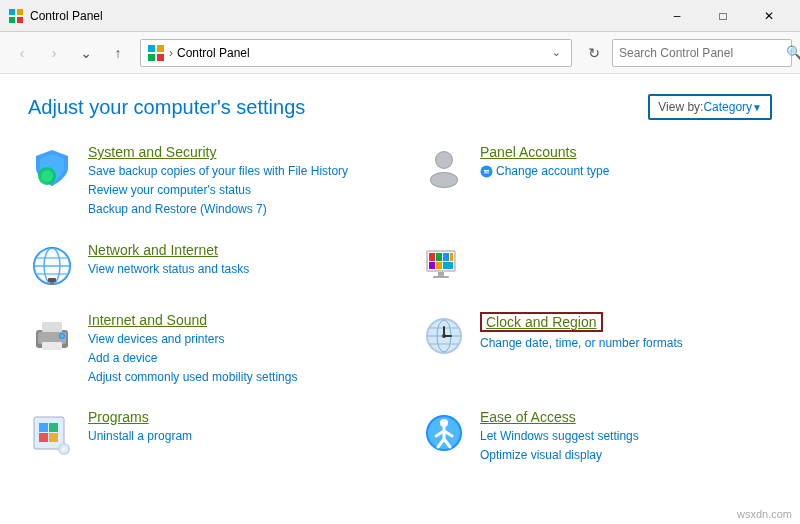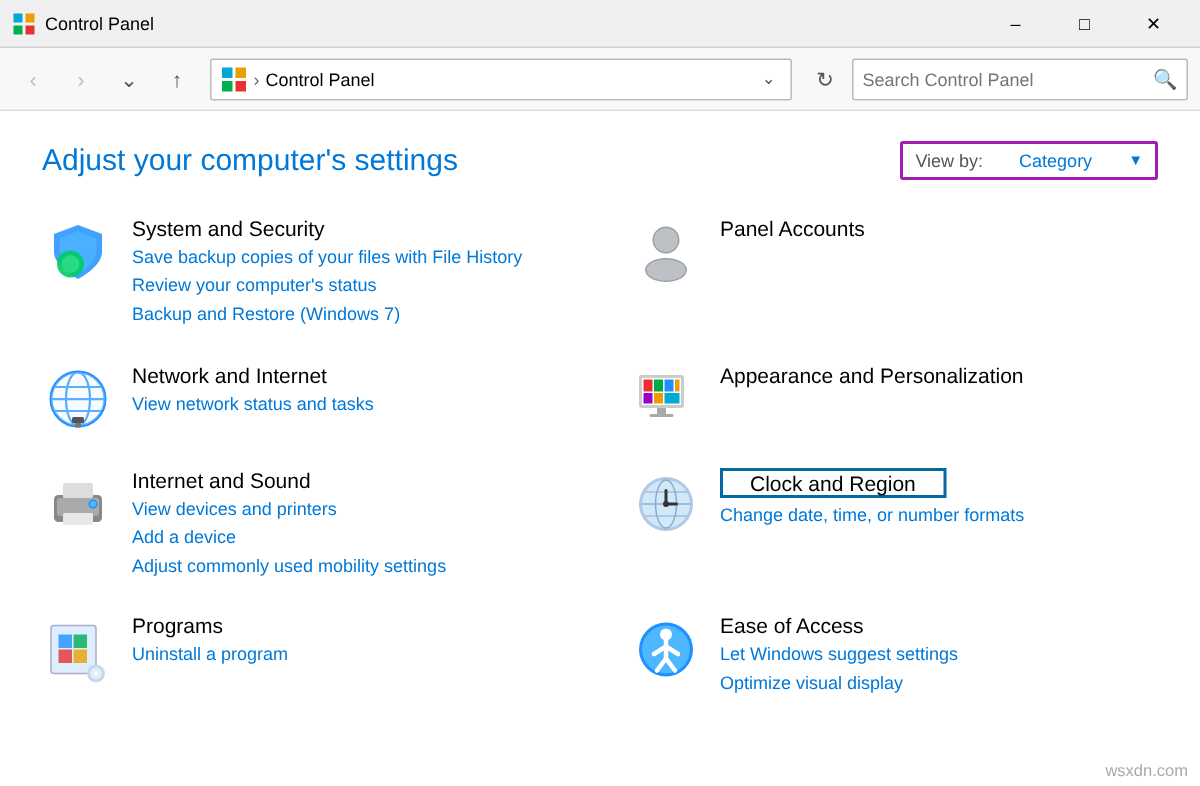--- a/index.html
+++ b/index.html
@@ -107,21 +107,21 @@
       align-items: center;
       justify-content: center;
       border: none;
       background: transparent;
       color: #555;
       font-size: 14px;
       cursor: pointer;
       border-radius: 2px;
     }
     .search-box {
-      width: 224px;
+      width: 180px;
       height: 28px;
       border: 1px solid #bbb;
       background: #fff;
       display: flex;
       align-items: center;
       padding: 0 6px;
       border-radius: 2px;
       gap: 12px;
     }
     .search-input {
@@ -154,22 +154,22 @@
       margin-bottom: 24px;
     }
     .page-title {
       font-size: 20px;
       color: #0078d7;
       font-weight: 400;
     }
     .view-by {
       display: flex;
       align-items: center;
-      gap: 24px;
-      border: 2px solid #a21caf;
+      gap: 0;
+      border: 2px solid #0369a1;
       padding: 4px 8px;
       border-radius: 2px;
       cursor: pointer;
     }
     .view-by-label {
       font-size: 12px;
       color: #555;
     }
     .view-by-value {
       font-size: 12px;
@@ -197,27 +197,28 @@
       width: 48px;
       height: 48px;
       flex-shrink: 0;
       display: flex;
       align-items: center;
       justify-content: center;
     }
     .cat-content {}
     .cat-title {
       font-size: 14px;
-      color: #000000;
+      color: #4d7c0f;
       cursor: pointer;
       margin-bottom: 2px;
+      text-decoration: underline;
     }
     .cat-title.highlighted {
-      border: 2px solid #0369a1;
-      padding: 0 18px;
+      border: 2px solid #7f1d1d;
+      padding: 0 4px;
       display: inline-block;
       text-align: center;
     }
     .cat-link {
       display: block;
       font-size: 12px;
       color: #0078d7;
       cursor: pointer;
       line-height: 1.6;
     }
@@ -313,20 +314,30 @@
       <div class="cat-icon">
         <svg width="44" height="44" viewBox="0 0 44 44">
           <circle cx="22" cy="14" r="9" fill="#9aa0a6"></circle>
           <ellipse cx="22" cy="34" rx="14" ry="8" fill="#9aa0a6"></ellipse>
           <circle cx="22" cy="14" r="8" fill="#bdc1c6"></circle>
           <ellipse cx="22" cy="34" rx="13" ry="7" fill="#bdc1c6"></ellipse>
         </svg>
       </div>
       <div class="cat-content">
         <div class="cat-title">Panel Accounts</div>
+        <span class="cat-link">
+          <span style="display:inline-flex;align-items:center;gap:3px;">
+            <svg width="13" height="13" viewBox="0 0 13 13" style="flex-shrink:0">
+              <circle cx="6.5" cy="6.5" r="6" fill="#1e90ff"></circle>
+              <rect x="4" y="5" width="5" height="1.5" fill="#fff"></rect>
+              <rect x="4" y="7" width="5" height="1.5" fill="#fff" opacity="0.6"></rect>
+            </svg>
+            Change account type
+          </span>
+        </span>
       </div>
     </div>
 
     <div class="category-item">
       <div class="cat-icon">
         <svg width="44" height="44" viewBox="0 0 44 44">
           <circle cx="22" cy="22" r="18" fill="none" stroke="#1e90ff" stroke-width="2"></circle>
           <ellipse cx="22" cy="22" rx="8" ry="18" fill="none" stroke="#1e90ff" stroke-width="1.5"></ellipse>
           <line x1="4" y1="22" x2="40" y2="22" stroke="#1e90ff" stroke-width="1.5"></line>
           <line x1="6" y1="14" x2="38" y2="14" stroke="#1e90ff" stroke-width="1.2"></line>
@@ -355,23 +366,20 @@
           <rect x="21" y="9" width="6" height="8" fill="#1e90ff"></rect>
           <rect x="28" y="9" width="3" height="8" fill="#e8a000"></rect>
           <rect x="7" y="18" width="6" height="7" fill="#9900cc"></rect>
           <rect x="14" y="18" width="6" height="7" fill="#e8a000"></rect>
           <rect x="21" y="18" width="10" height="7" fill="#00aad4"></rect>
 
           <rect x="16" y="28" width="6" height="4" fill="#aaa"></rect>
           <rect x="11" y="32" width="16" height="2" rx="1" fill="#aaa"></rect>
         </svg>
       </div>
-      <div class="cat-content">
-        <div class="cat-title">Appearance and Personalization</div>
-      </div>
     </div>
 
     <div class="category-item">
       <div class="cat-icon">
         <svg width="44" height="44" viewBox="0 0 44 44">
 
           <rect x="6" y="16" width="32" height="18" rx="3" fill="#888"></rect>
           <rect x="8" y="18" width="28" height="12" rx="2" fill="#aaa"></rect>
 
           <rect x="12" y="8" width="20" height="10" rx="1" fill="#ddd"></rect>

